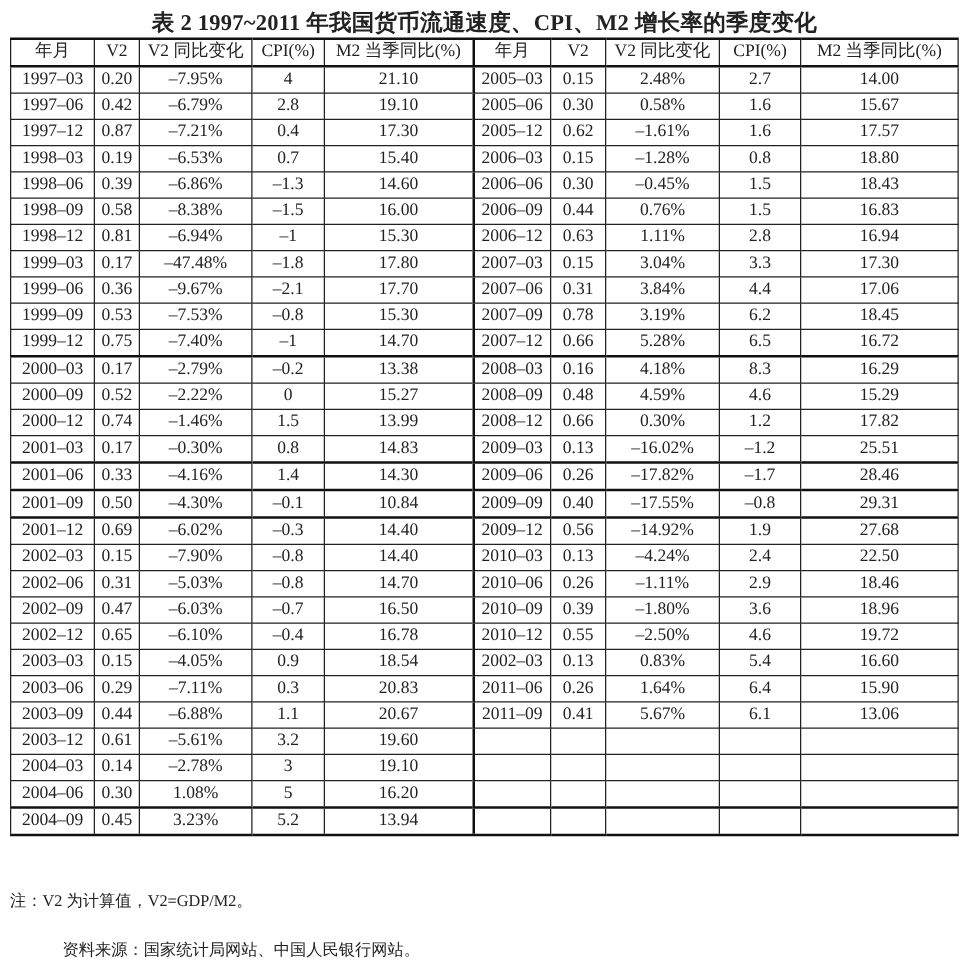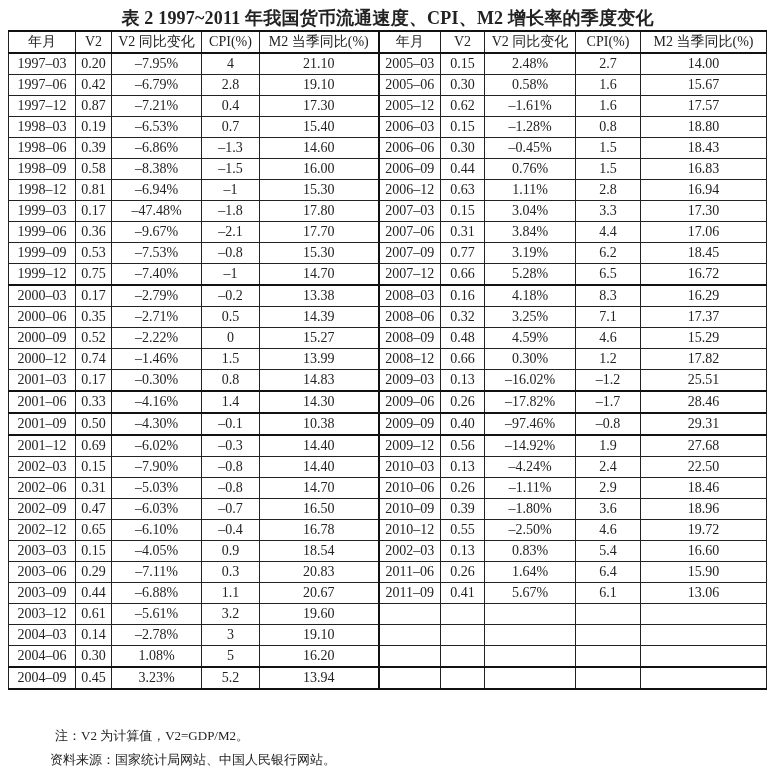--- a/index.html
+++ b/index.html
@@ -18,21 +18,21 @@
   }
   table.data td, table.data th {
     border: 1px solid #222; height: 20px; padding: 0; text-align: center;
     font-weight: normal; white-space: nowrap; line-height: 20px;
   }
   table.data tr.head th { border-top: 2px solid #111; border-bottom: 2px solid #111; }
   table.data tr:last-child td { border-bottom: 2px solid #111; }
   table.data td.sep, table.data th.sep { border-left: 2px solid #111; }
   table.data tr.thick td { border-top: 2px solid #111; }
   .notes { position: absolute; left: 8px; font-size: 13px; }
-  .note1 { top: 727px; margin-left: 47px; }
+  .note1 { top: 712px; }
   .note2 { top: 751px; margin-left: 42px; }
 </style>
 </head>
 <body>
 
 <div class="title">表 2  1997~2011 年我国货币流通速度、CPI、M2 增长率的季度变化</div>
 
 <table class="data">
   <colgroup>
     <col style="width:67px">
@@ -169,21 +169,21 @@
         <td>4.4</td>
         <td>17.06</td>
       </tr>
       <tr>
         <td>1999–09</td>
         <td>0.53</td>
         <td>–7.53%</td>
         <td>–0.8</td>
         <td>15.30</td>
         <td class="sep">2007–09</td>
-        <td>0.77</td>
+        <td>0.78</td>
         <td>3.19%</td>
         <td>6.2</td>
         <td>18.45</td>
       </tr>
       <tr>
         <td>1999–12</td>
         <td>0.75</td>
         <td>–7.40%</td>
         <td>–1</td>
         <td>14.70</td>
@@ -199,32 +199,20 @@
         <td>–2.79%</td>
         <td>–0.2</td>
         <td>13.38</td>
         <td class="sep">2008–03</td>
         <td>0.16</td>
         <td>4.18%</td>
         <td>8.3</td>
         <td>16.29</td>
       </tr>
       <tr>
-        <td>2000–06</td>
-        <td>0.35</td>
-        <td>–2.71%</td>
-        <td>0.5</td>
-        <td>14.39</td>
-        <td class="sep">2008–06</td>
-        <td>0.32</td>
-        <td>3.25%</td>
-        <td>7.1</td>
-        <td>17.37</td>
-      </tr>
-      <tr>
         <td>2000–09</td>
         <td>0.52</td>
         <td>–2.22%</td>
         <td>0</td>
         <td>15.27</td>
         <td class="sep">2008–09</td>
         <td>0.48</td>
         <td>4.59%</td>
         <td>4.6</td>
         <td>15.29</td>
@@ -263,24 +251,24 @@
         <td>0.26</td>
         <td>–17.82%</td>
         <td>–1.7</td>
         <td>28.46</td>
       </tr>
       <tr class="thick">
         <td>2001–09</td>
         <td>0.50</td>
         <td>–4.30%</td>
         <td>–0.1</td>
-        <td>10.38</td>
+        <td>10.84</td>
         <td class="sep">2009–09</td>
         <td>0.40</td>
-        <td>–97.46%</td>
+        <td>–17.55%</td>
         <td>–0.8</td>
         <td>29.31</td>
       </tr>
       <tr class="thick">
         <td>2001–12</td>
         <td>0.69</td>
         <td>–6.02%</td>
         <td>–0.3</td>
         <td>14.40</td>
         <td class="sep">2009–12</td>

